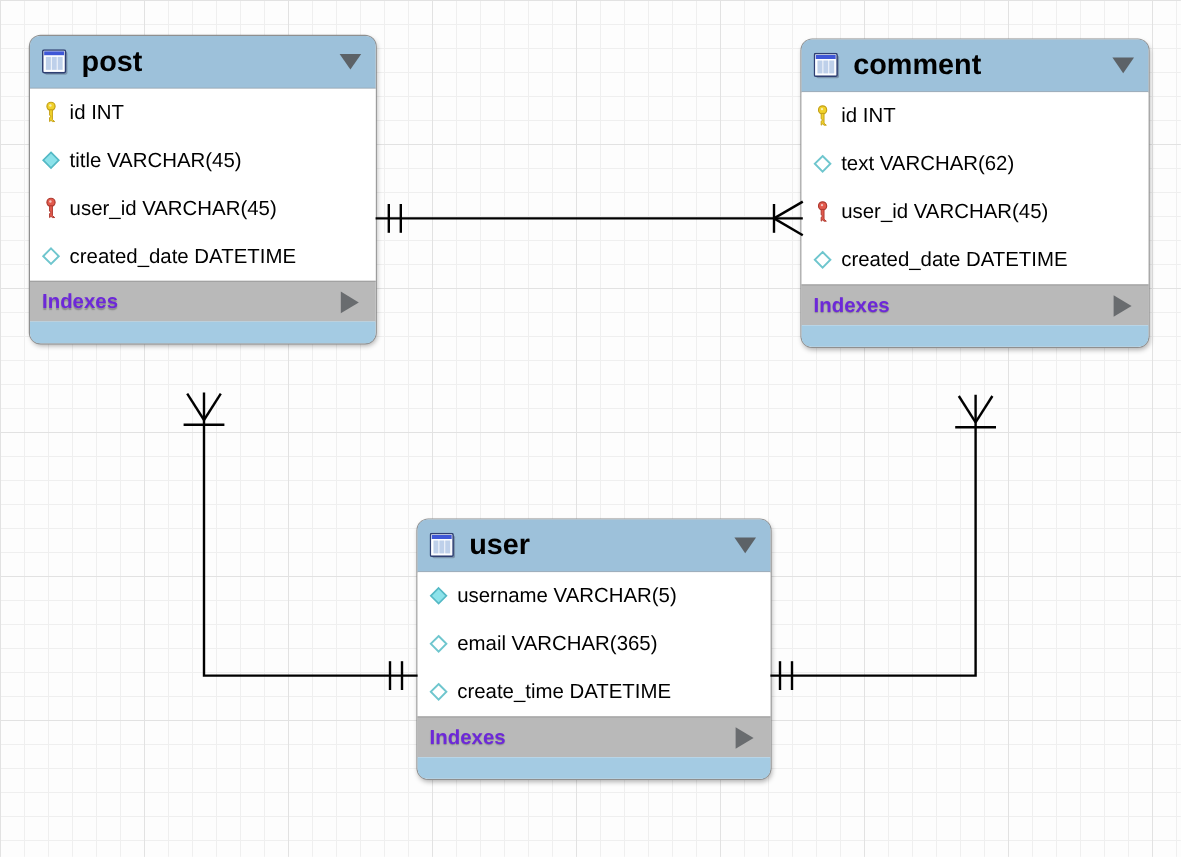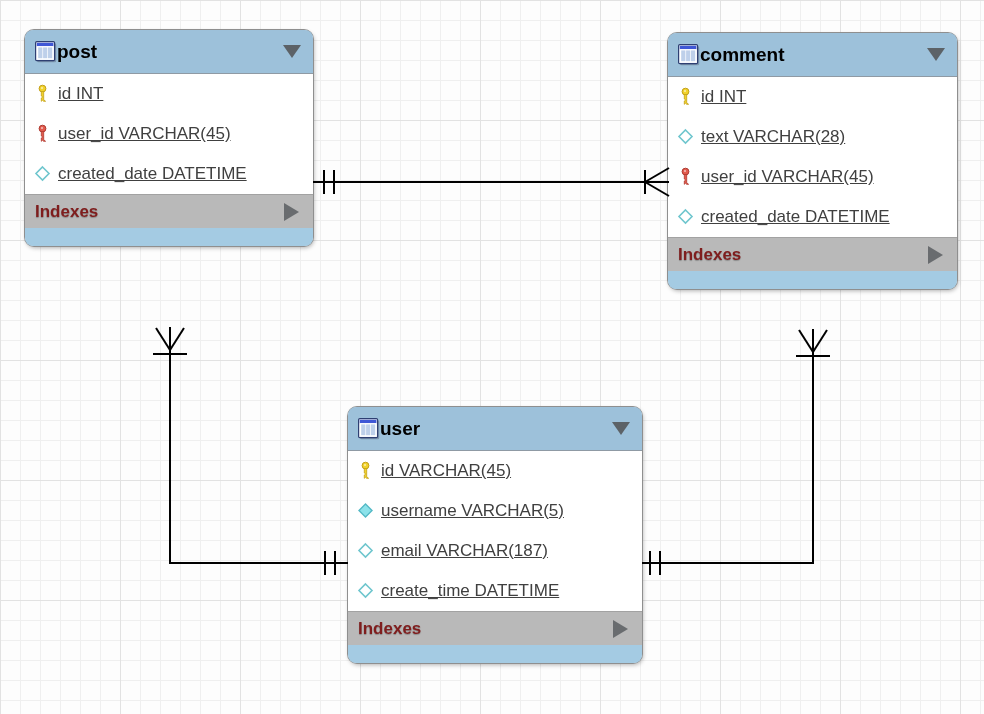--- a/index.html
+++ b/index.html
@@ -26,69 +26,69 @@
   .table-header {
     height:44px;
     background:var(--header-blue,#9dc1da);
     border-radius:8px 8px 0 0;
     border-bottom:1px solid #8f9aa4;
     display:flex; align-items:center;
     padding:0 12px 0 10px;
   }
   .table-window-icon { width:22px; height:22px; flex:0 0 22px; }
   .table-title {
-    font-size:19px; font-weight:bold; color:#000;
+    font-size:24px; font-weight:bold; color:#000;
+    margin-left:11px;
   }
   .header-caret {
     margin-left:auto;
     width:0; height:0;
     border-left:9px solid transparent;
     border-right:9px solid transparent;
     border-top:13px solid #5c6267;
   }
   .table-body { background:#fff; }
   .row {
     height:40px;
     display:flex; align-items:center;
     padding-left:9px;
-    font-size:17px; color:#404040;
+    font-size:17px; color:#000000;
     white-space:nowrap;
-    text-decoration:underline;
   }
   .col-icon { width:17px; height:20px; flex:0 0 17px; display:flex; align-items:center; }
   .col-icon svg { width:17px; height:20px; display:block; }
   .col-label { margin-left:7px; }
   .indexes-bar {
     height:34px;
     background:var(--indexes-gray,#b9b9b9);
     display:flex; align-items:center;
     padding:0 14px 0 10px;
     border-top:1px solid #a2a2a2;
   }
   .indexes-label {
-    font-size:17px; font-weight:bold; color:#7f1d1d;
+    font-size:17px; font-weight:bold; color:#6d28d9;
     text-shadow:0 1px 1px rgba(0,0,0,.25);
   }
   .indexes-arrow {
     margin-left:auto;
     width:0; height:0;
     border-top:9px solid transparent;
     border-bottom:9px solid transparent;
     border-left:15px solid #696c6f;
   }
   .table-footer {
     height:18px;
     background:var(--footer-blue,#a4cbe3);
     border-radius:0 0 8px 8px;
   }
 
   
   #table-post    { left:25px;  top:30px;  width:288px; }
   #table-comment { left:668px; top:33px;  width:289px;text-align:center; }
-  #table-user    { left:348px; top:407px; width:294px; }
+  #table-user    { left:348px; top:433px; width:294px; }
 
   
   #relationship-layer {
     position:absolute; left:0; top:0; width:984px; height:714px;
     pointer-events:none;
   }
   #relationship-layer path { stroke:var(--line-black,#000); stroke-width:2; fill:none; }
 </style>
 </head>
 <body>
@@ -114,20 +114,28 @@
     <circle cx="8.5" cy="4.6" r="3.4" fill="#f1d22b" stroke="#c3a018" stroke-width="1"></circle>
     <path d="M7.3,7.5 h2.4 v8.2 l1.9,1.6 h-1.9 l-1.2,-1 -1.2,1 V14 l1.3,-1 -1.3,-1 z" fill="#f1d22b" stroke="#c3a018" stroke-width="0.8"></path>
     <circle cx="8" cy="3.9" r="1" fill="#ffffff" opacity="0.65"></circle>
   </svg>
         </span>
         <span class="col-label">id INT</span>
       </div>
       <div class="row">
         <span class="col-icon">
           <svg viewBox="0 0 17 20">
+            <polygon points="8.5,3 15,9.5 8.5,16 2,9.5" fill="#8ce2ea" stroke="#54b9c5" stroke-width="1.4"></polygon>
+          </svg>
+        </span>
+        <span class="col-label">title VARCHAR(45)</span>
+      </div>
+      <div class="row">
+        <span class="col-icon">
+          <svg viewBox="0 0 17 20">
     <circle cx="8.5" cy="4.6" r="3.4" fill="#e25a4d" stroke="#ad3a30" stroke-width="1"></circle>
     <path d="M7.3,7.5 h2.4 v8.2 l1.9,1.6 h-1.9 l-1.2,-1 -1.2,1 V14 l1.3,-1 -1.3,-1 z" fill="#e25a4d" stroke="#ad3a30" stroke-width="0.8"></path>
     <circle cx="8" cy="3.9" r="1" fill="#ffffff" opacity="0.65"></circle>
   </svg>
         </span>
         <span class="col-label">user_id VARCHAR(45)</span>
       </div>
       <div class="row">
         <span class="col-icon">
           <svg viewBox="0 0 17 20">
@@ -168,21 +176,21 @@
   </svg>
         </span>
         <span class="col-label">id INT</span>
       </div>
       <div class="row">
         <span class="col-icon">
           <svg viewBox="0 0 17 20">
             <polygon points="8.5,3 15,9.5 8.5,16 2,9.5" fill="#ffffff" stroke="#6fc6ce" stroke-width="1.6"></polygon>
           </svg>
         </span>
-        <span class="col-label">text VARCHAR(28)</span>
+        <span class="col-label">text VARCHAR(62)</span>
       </div>
       <div class="row">
         <span class="col-icon">
           <svg viewBox="0 0 17 20">
     <circle cx="8.5" cy="4.6" r="3.4" fill="#e25a4d" stroke="#ad3a30" stroke-width="1"></circle>
     <path d="M7.3,7.5 h2.4 v8.2 l1.9,1.6 h-1.9 l-1.2,-1 -1.2,1 V14 l1.3,-1 -1.3,-1 z" fill="#e25a4d" stroke="#ad3a30" stroke-width="0.8"></path>
     <circle cx="8" cy="3.9" r="1" fill="#ffffff" opacity="0.65"></circle>
   </svg>
         </span>
         <span class="col-label">user_id VARCHAR(45)</span>
@@ -214,42 +222,32 @@
      <rect x="8.1" y="6.4" width="4.2" height="10.8" fill="#bed0ea"></rect>
      <rect x="13.0" y="6.4" width="4.2" height="10.8" fill="#bed0ea"></rect>
    </svg></span>
     <span class="table-title">user</span>
     <span class="header-caret"></span>
   </div>
   <div class="table-body">
       <div class="row">
         <span class="col-icon">
           <svg viewBox="0 0 17 20">
-    <circle cx="8.5" cy="4.6" r="3.4" fill="#f1d22b" stroke="#c3a018" stroke-width="1"></circle>
-    <path d="M7.3,7.5 h2.4 v8.2 l1.9,1.6 h-1.9 l-1.2,-1 -1.2,1 V14 l1.3,-1 -1.3,-1 z" fill="#f1d22b" stroke="#c3a018" stroke-width="0.8"></path>
-    <circle cx="8" cy="3.9" r="1" fill="#ffffff" opacity="0.65"></circle>
-  </svg>
-        </span>
-        <span class="col-label">id VARCHAR(45)</span>
-      </div>
-      <div class="row">
-        <span class="col-icon">
-          <svg viewBox="0 0 17 20">
             <polygon points="8.5,3 15,9.5 8.5,16 2,9.5" fill="#8ce2ea" stroke="#54b9c5" stroke-width="1.4"></polygon>
           </svg>
         </span>
         <span class="col-label">username VARCHAR(5)</span>
       </div>
       <div class="row">
         <span class="col-icon">
           <svg viewBox="0 0 17 20">
             <polygon points="8.5,3 15,9.5 8.5,16 2,9.5" fill="#ffffff" stroke="#6fc6ce" stroke-width="1.6"></polygon>
           </svg>
         </span>
-        <span class="col-label">email VARCHAR(187)</span>
+        <span class="col-label">email VARCHAR(365)</span>
       </div>
       <div class="row">
         <span class="col-icon">
           <svg viewBox="0 0 17 20">
             <polygon points="8.5,3 15,9.5 8.5,16 2,9.5" fill="#ffffff" stroke="#6fc6ce" stroke-width="1.6"></polygon>
           </svg>
         </span>
         <span class="col-label">create_time DATETIME</span>
       </div>
     </div>

